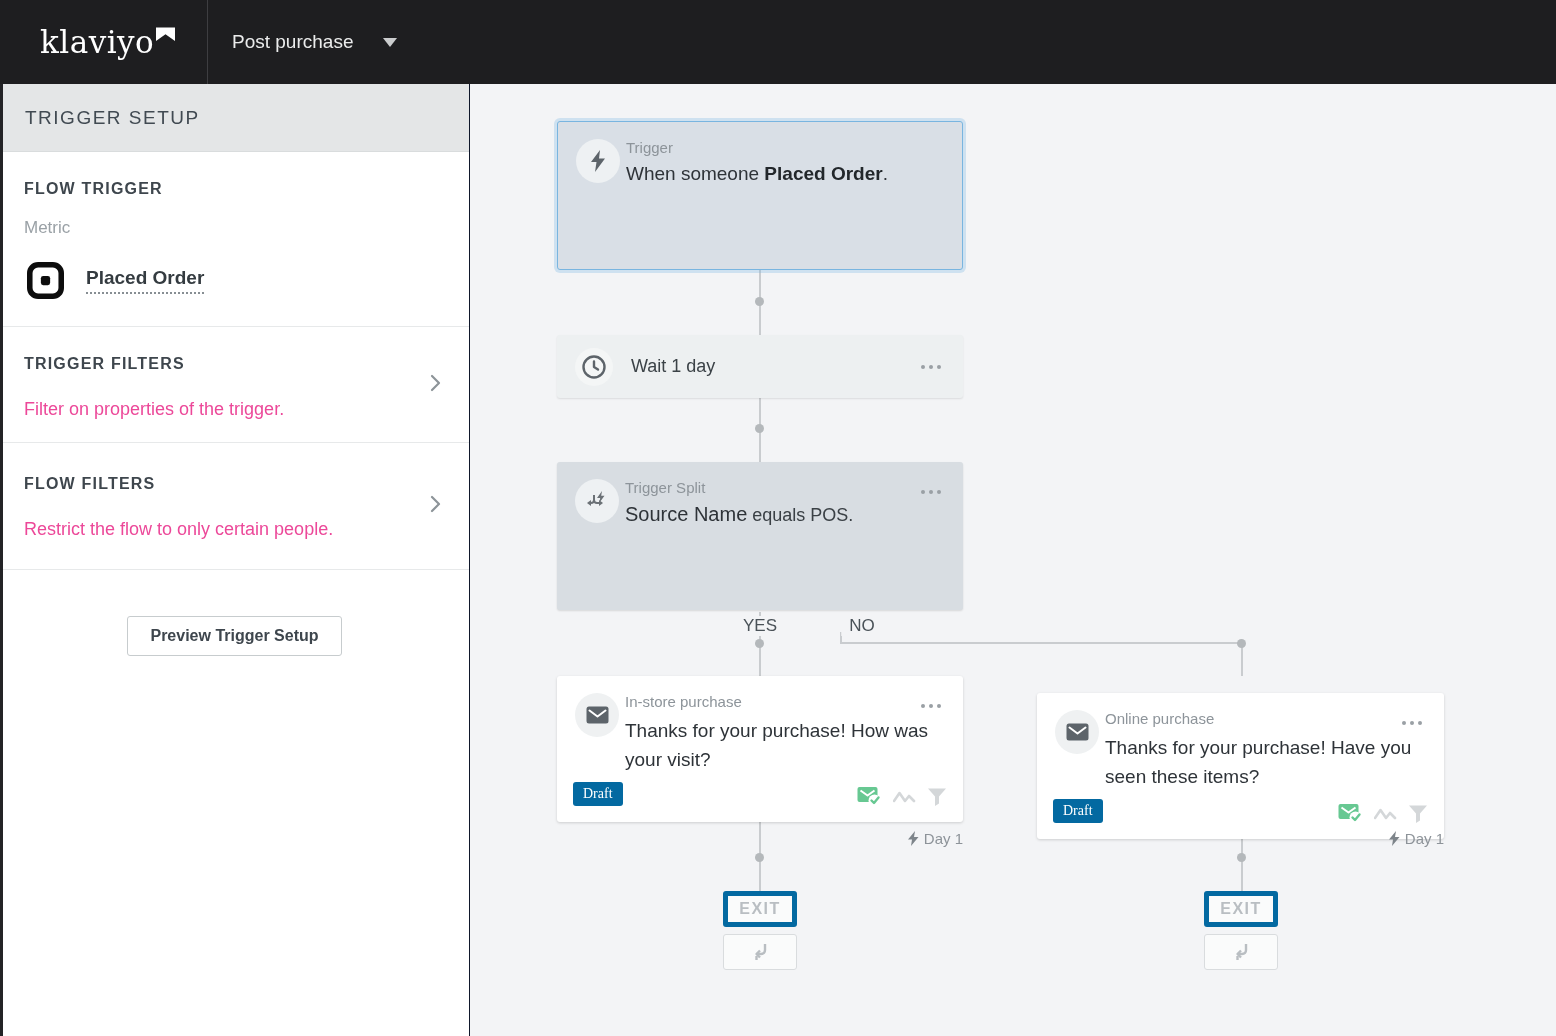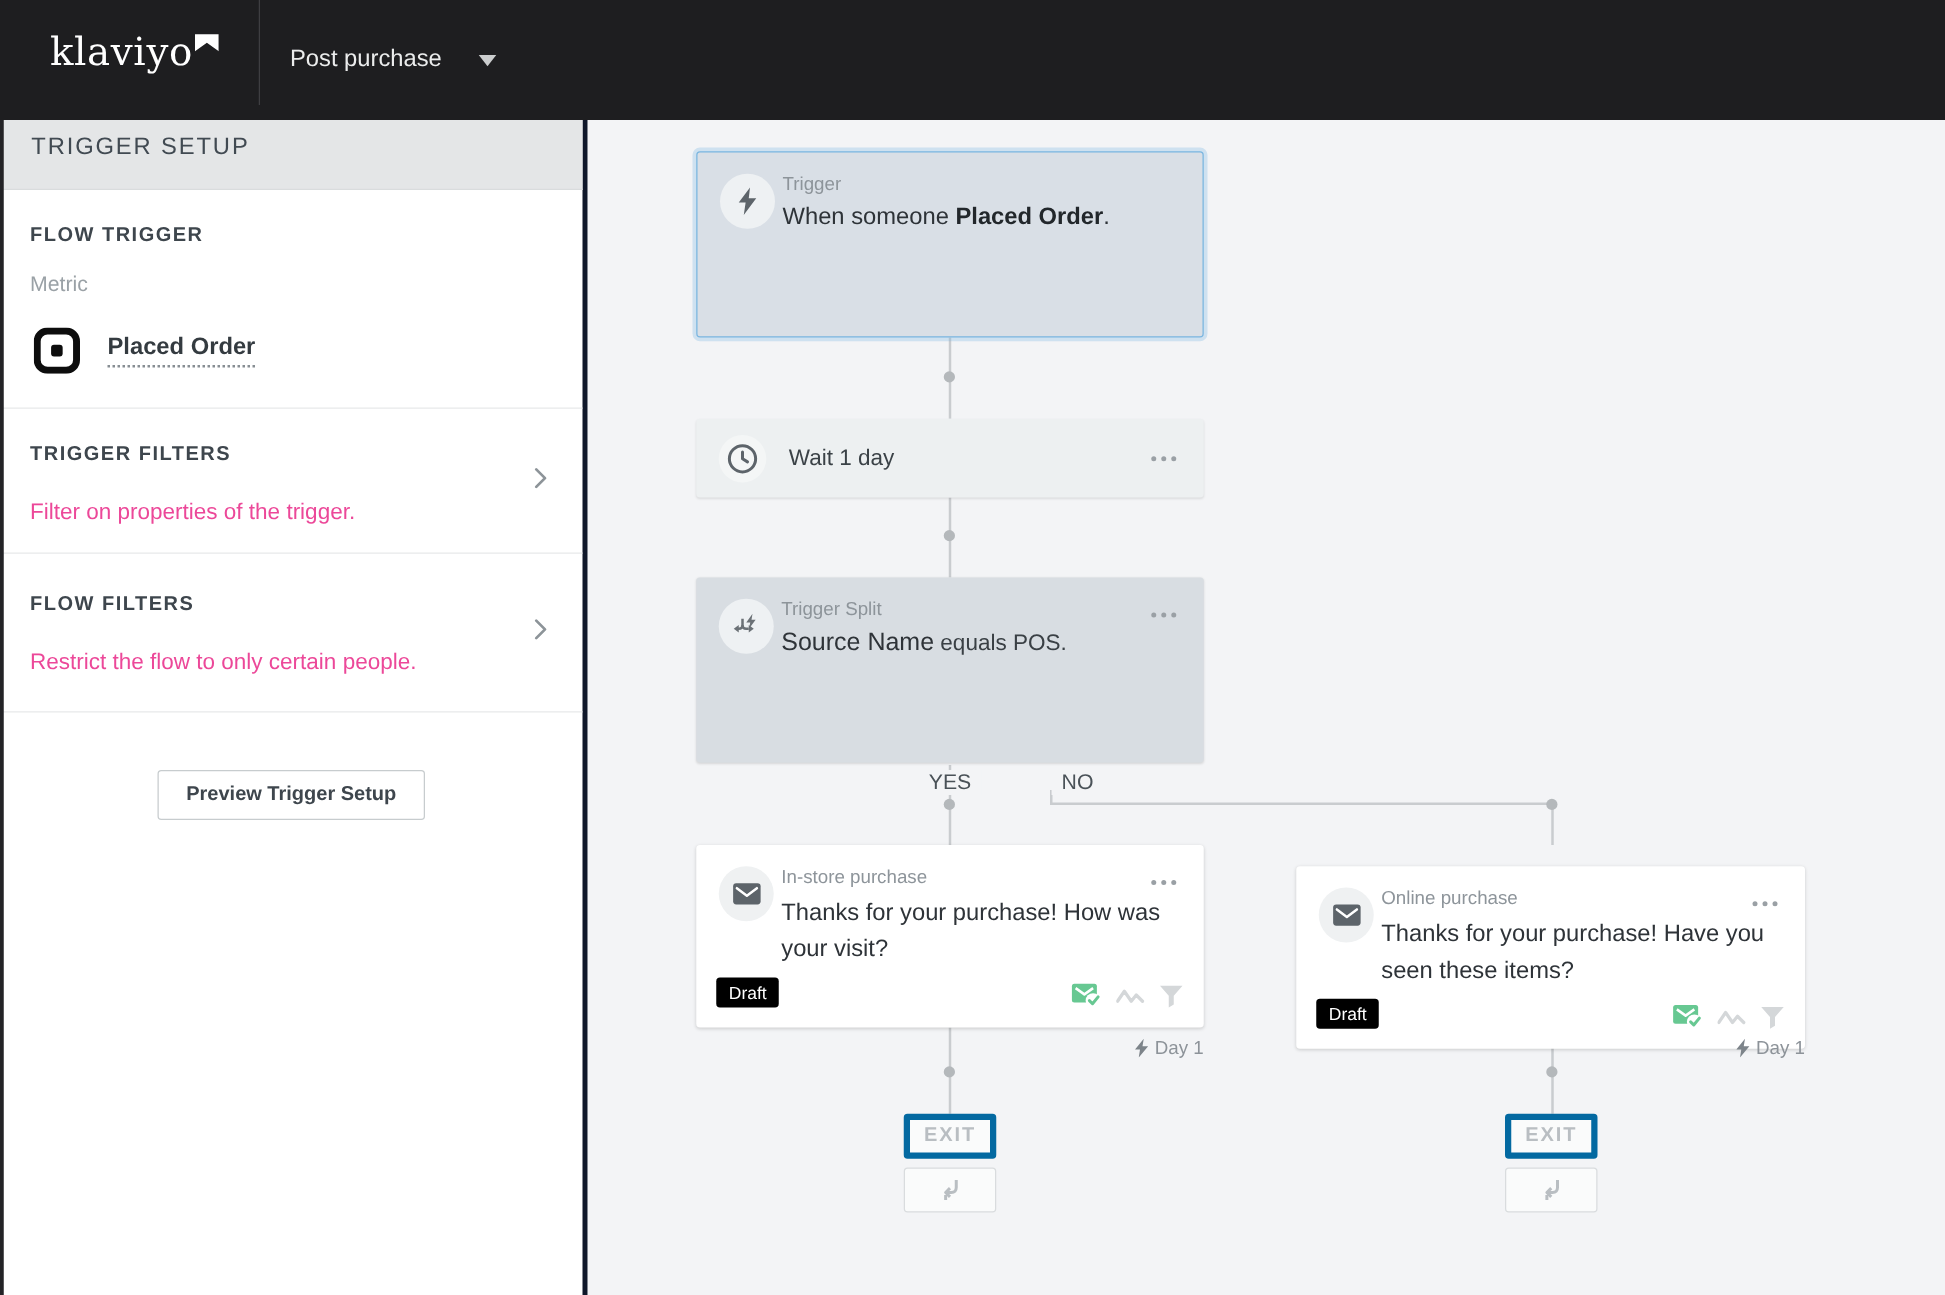--- a/index.html
+++ b/index.html
@@ -1,33 +1,33 @@
 <!DOCTYPE html>
 <html><head>
 <meta charset="utf-8">
 <style>
   * { margin:0; padding:0; box-sizing:border-box; }
   html,body { width:1556px; height:1036px; }
   body { font-family:"Liberation Sans", sans-serif; }
   .stage { position:relative; width:1556px; height:1036px; background:#f3f4f6; overflow:hidden; }
 
   
-  .topbar { position:absolute; left:0; top:0; width:1556px; height:96px; background:#1e1e20; display:flex; z-index:30; }
+  .topbar { position:absolute; left:0; top:0; width:1556px; height:84px; background:#1e1e20; display:flex; z-index:30; }
   .logo-box { width:208px; height:84px; border-right:1px solid #3e3e41; display:flex; align-items:center; padding-left:40px; }
   .brand { font-family:"DejaVu Serif", serif; color:#ffffff; font-size:31px; letter-spacing:.5px; display:flex; align-items:flex-start; gap:2px; }
   .brand svg { margin-top:3px; }
   .flow-select { display:flex; align-items:center; gap:30px; padding-left:24px; cursor:pointer; }
   .flow-name { color:#ebecec; font-size:19px; }
   .caret-down { width:0; height:0; border-left:7px solid transparent; border-right:7px solid transparent; border-top:9px solid #cbcdce; }
 
   
   .left-edge { position:absolute; left:0; top:84px; width:3px; bottom:0; background:#232326; z-index:25; }
 
   
-  .sidebar { position:absolute; left:0; top:84px; width:470px; height:952px; background:#ffffff; border-right:4px solid #0f172a; z-index:20; }
+  .sidebar { position:absolute; left:0; top:84px; width:470px; height:952px; background:#ffffff; border-right:1px solid #0f172a; z-index:20; }
   .sidebar-title { height:68px; background:#e4e6e7; border-bottom:1px solid #d9dcdd; display:flex; align-items:center; padding-left:25px;
     font-size:19px; letter-spacing:1.5px; color:#414a52; font-weight:500; }
   .side-section { position:relative; border-bottom:1px solid #e7e9ea; padding:28px 24px; }
   .section-heading { font-size:16px; font-weight:700; letter-spacing:1.2px; color:#3e464d; }
   .metric-label { font-size:17px; color:#9aa1a6; margin-top:20px; }
   .metric-row { display:flex; align-items:center; gap:22px; margin-top:24px; padding-left:3px; }
   .metric-link { font-size:19px; font-weight:700; color:#343b40; border-bottom:2px dotted #878e93; padding-bottom:3px; cursor:pointer; }
   .section-desc { font-size:18px; color:#ec4899; margin-top:26px; }
   .side-chevron { position:absolute; right:28px; top:50%; transform:translateY(-50%); cursor:pointer; }
   .preview-wrap { display:flex; justify-content:center; padding-top:46px; }
@@ -61,22 +61,22 @@
   .split-main { font-size:20px; font-weight:500; color:#2e3338; }
   .split-rest { font-size:18px; color:#3a4045; }
   .wait-text { font-size:18px; color:#3b4247; }
   .subject { font-size:19px; color:#2e3338; line-height:1.5; max-width:308px; }
 
   .dots-menu { position:absolute; display:flex; gap:4px; cursor:pointer; padding:4px; }
   .dots-menu i { width:4px; height:4px; border-radius:50%; background:#9aa0a5; }
   .dots-tr { right:18px; top:24px; }
   .dots-mid { right:18px; top:50%; transform:translateY(-50%); }
 
-  .draft-badge { position:absolute; left:16px; bottom:16px; background:#000000; color:#ffffff;
-    font-size:14px; padding:4px 10px; border-radius:3px; }
+  .draft-badge { position:absolute; left:16px; bottom:16px; background:#0369a1; color:#ffffff;
+    font-size:14px; padding:4px 10px; border-radius:3px;font-family:Liberation Serif, serif; }
   .email-icons { position:absolute; right:16px; bottom:14px; display:flex; align-items:center; gap:11px; }
 
   .day-tag { position:absolute; display:flex; align-items:center; gap:5px; font-size:15px; color:#8d9399; }
   .day-1 { left:87px; top:746px; width:406px; justify-content:flex-end; }
   .day-2 { left:567px; top:746px; width:407px; justify-content:flex-end; }
 
   .exit-box { position:absolute; width:74px; height:36px; background:#fafbfb; border:5px solid #0369a1; border-radius:3px;
     display:flex; align-items:center; justify-content:center; font-size:16px; font-weight:700; letter-spacing:1.5px; color:#b9bec2; }
   .merge-box { position:absolute; width:74px; height:36px; background:#fafbfb; border:1px solid #d9dcde; border-radius:3px;
     display:flex; align-items:center; justify-content:center; cursor:pointer; }

